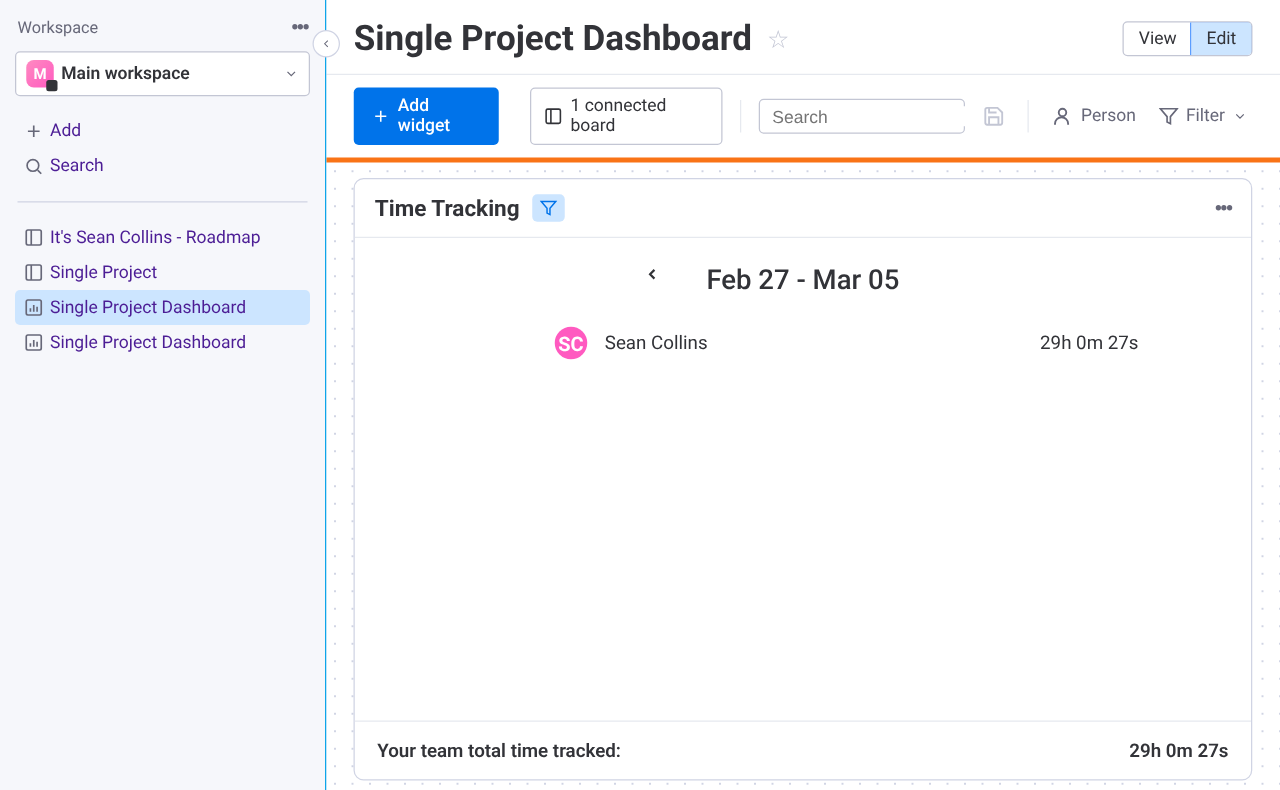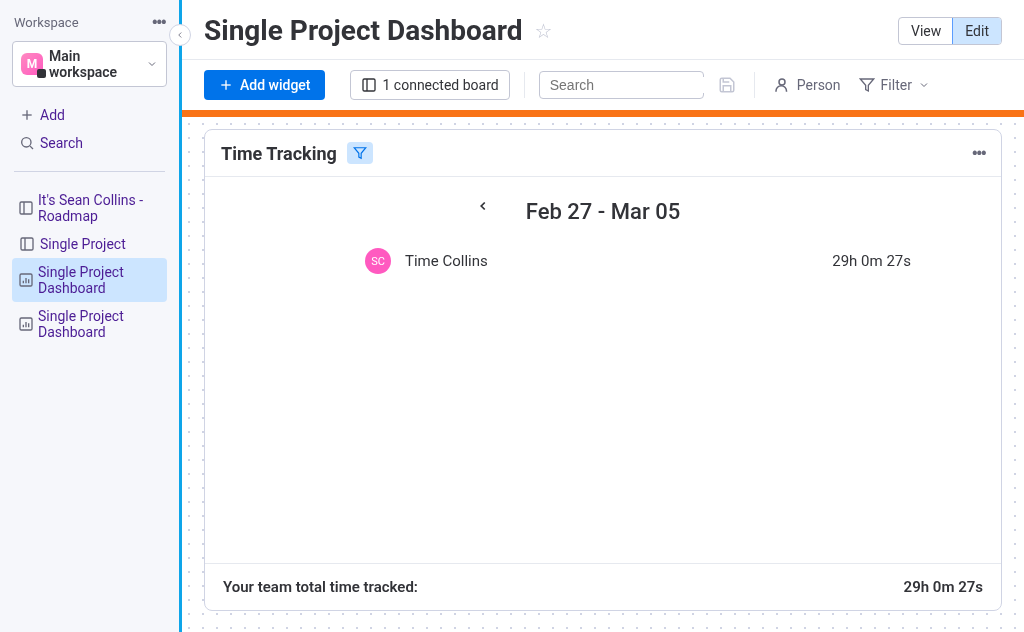--- a/index.html
+++ b/index.html
@@ -8,23 +8,23 @@
       font-size: 14px;
       color: #323338;
       width: 1024px;
       height: 632px;
       overflow: hidden;
       display: flex;
       background: #f6f7fb;
     }
     
     .sidebar {
-      width: 182px;
+      width: 261px;
       background: #f6f7fb;
-      border-right: 3px solid #0ea5e9;
+      border-right: 1px solid #0ea5e9;
       padding: 12px 12px 0 12px;
       position: relative;
     }
     .sidebar-header {
       display: flex;
       align-items: center;
       justify-content: space-between;
       font-size: 13px;
       color: #676879;
       margin-bottom: 8px;
@@ -131,21 +131,21 @@
       background: #cce5ff;
       outline: 1px solid #5b9dff;
     }
 
     .toolbar {
       display: flex;
       align-items: center;
       padding: 10px 22px;
       gap: 10px;
       border-top: 1px solid #e6e9ef;
-      border-bottom: 7px solid #f97316;
+      border-bottom: 4px solid #f97316;
     }
     .add-widget-btn {
       display: flex;
       align-items: center;
       gap: 6px;
       background: #0073ea;
       color: #fff;
       border-radius: 4px;
       padding: 7px 14px;
       font-weight: 500;
@@ -231,22 +231,22 @@
       align-items: center;
       gap: 14px;
       padding-left: 140px;
     }
     .avatar {
       width: 26px;
       height: 26px;
       border-radius: 50%;
       background: #ff5ac0;
       color: #fff;
-      font-size: 11px;
-      font-weight: 400;
+      font-size: 16px;
+      font-weight: 700;
       display: flex;
       align-items: center;
       justify-content: center;
     }
     .member-name { font-size: 15px; flex:0 0 180px;}
     .member-time { font-size: 15px; margin-left:auto; margin-right:70px;}
     .widget-footer {
       display: flex;
       justify-content: space-between;
       border-top: 1px solid #e6e9ef;
@@ -429,21 +429,21 @@
             <svg width="14" height="14" viewBox="0 0 24 24" fill="none" stroke="currentColor" stroke-width="3">
                 <polyline points="15 18 9 12 15 6"></polyline>
               </svg>
           </span>
           <span class="date-range">Feb 27 - Mar 05</span>
           <span class="nav-arrow" style="visibility:hidden">›</span>
         </div>
 
         <div class="member-row">
           <span class="avatar">SC</span>
-          <span class="member-name">Time Collins</span>
+          <span class="member-name">Sean Collins</span>
           <span class="member-time">29h 0m 27s</span>
         </div>
       </div>
 
       <div class="widget-footer">
         <span>Your team total time tracked:</span>
         <span>29h 0m 27s</span>
       </div>
     </div>
   </div>

